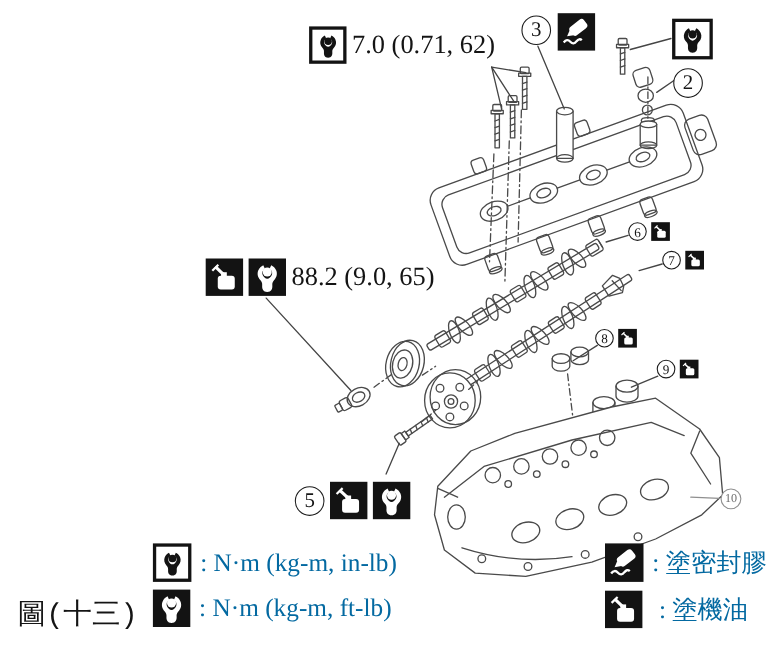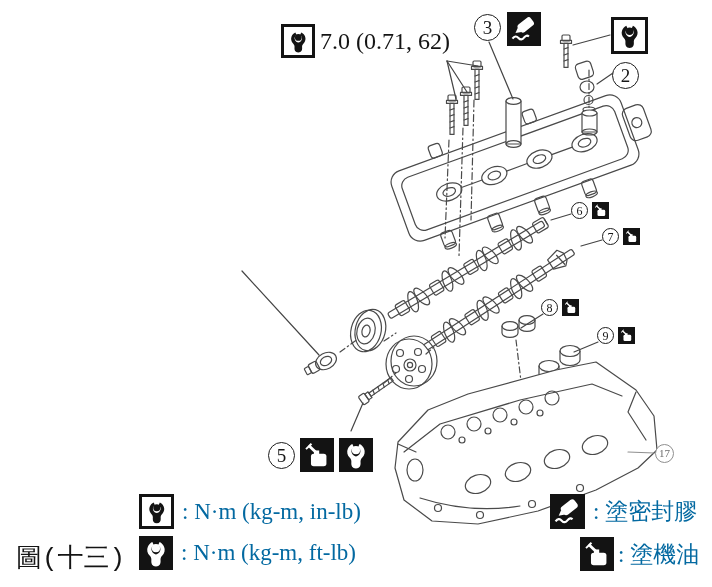--- a/index.html
+++ b/index.html
@@ -298,20 +298,33 @@
       </svg>
   </span>
 
   <span class="ib outline s37" style="left:611px;top:17px;">
     <svg viewBox="0 0 24 24">
         <use href="#sym-wrench"></use>
       </svg>
   </span>
   <span class="co big" style="left:612px;top:62px;">2</span>
 
+  <div class="flexrow" style="left:187px;top:235px;">
+    <span class="ib s34" style="position:static">
+      <svg viewBox="0 0 24 24">
+          <use href="#sym-oil"></use>
+        </svg>
+    </span>
+    <span class="ib s34" style="position:static">
+      <svg viewBox="0 0 24 24">
+          <use href="#sym-wrench"></use>
+        </svg>
+    </span>
+    <span class="tq" style="position:static">88.2 (9.0, 65)</span>
+  </div>
 
   <div class="flexrow" style="left:268px;top:438px;">
     <span class="co big" style="position:static">5</span>
     <span class="ib s34" style="position:static">
       <svg viewBox="0 0 24 24">
           <use href="#sym-oil"></use>
         </svg>
     </span>
     <span class="ib s34" style="position:static">
       <svg viewBox="0 0 24 24">
@@ -346,21 +359,21 @@
   </div>
   <div class="flexrow" style="left:597px;top:327px;gap:4px;">
     <span class="co sm" style="position:static">9</span>
     <span class="ib s17" style="position:static">
       <svg viewBox="0 0 24 24">
           <use href="#sym-oil"></use>
         </svg>
     </span>
   </div>
 
-  <span class="co grey" style="left:655px;top:444px;">17</span>
+  <span class="co grey" style="left:655px;top:444px;">10</span>
 
   <div class="flexrow" style="left:139px;top:494px;gap:8px;">
     <span class="ib outline" style="position:static;width:35px;height:35px;">
       <svg viewBox="0 0 24 24">
           <use href="#sym-wrench"></use>
         </svg>
     </span>
     <span class="leg" style="position:static">: N·m (kg-m, in-lb)</span>
   </div>
   <div class="flexrow" style="left:139px;top:536px;gap:8px;">
@@ -372,21 +385,21 @@
     <span class="leg" style="position:static">: N·m (kg-m, ft-lb)</span>
   </div>
   <div class="flexrow" style="left:550px;top:494px;gap:8px;">
     <span class="ib" style="position:static;width:35px;height:35px;">
       <svg viewBox="0 0 24 24">
           <use href="#sym-sealant"></use>
         </svg>
     </span>
     <span class="leg" style="position:static">: 塗密封膠</span>
   </div>
-  <div class="flexrow" style="left:580px;top:537px;gap:4px;">
+  <div class="flexrow" style="left:550px;top:537px;gap:15px;">
     <span class="ib s34" style="position:static">
       <svg viewBox="0 0 24 24">
           <use href="#sym-oil"></use>
         </svg>
     </span>
     <span class="leg" style="position:static">: 塗機油</span>
   </div>
 
   <div class="caption">圖(十三)</div>
 

